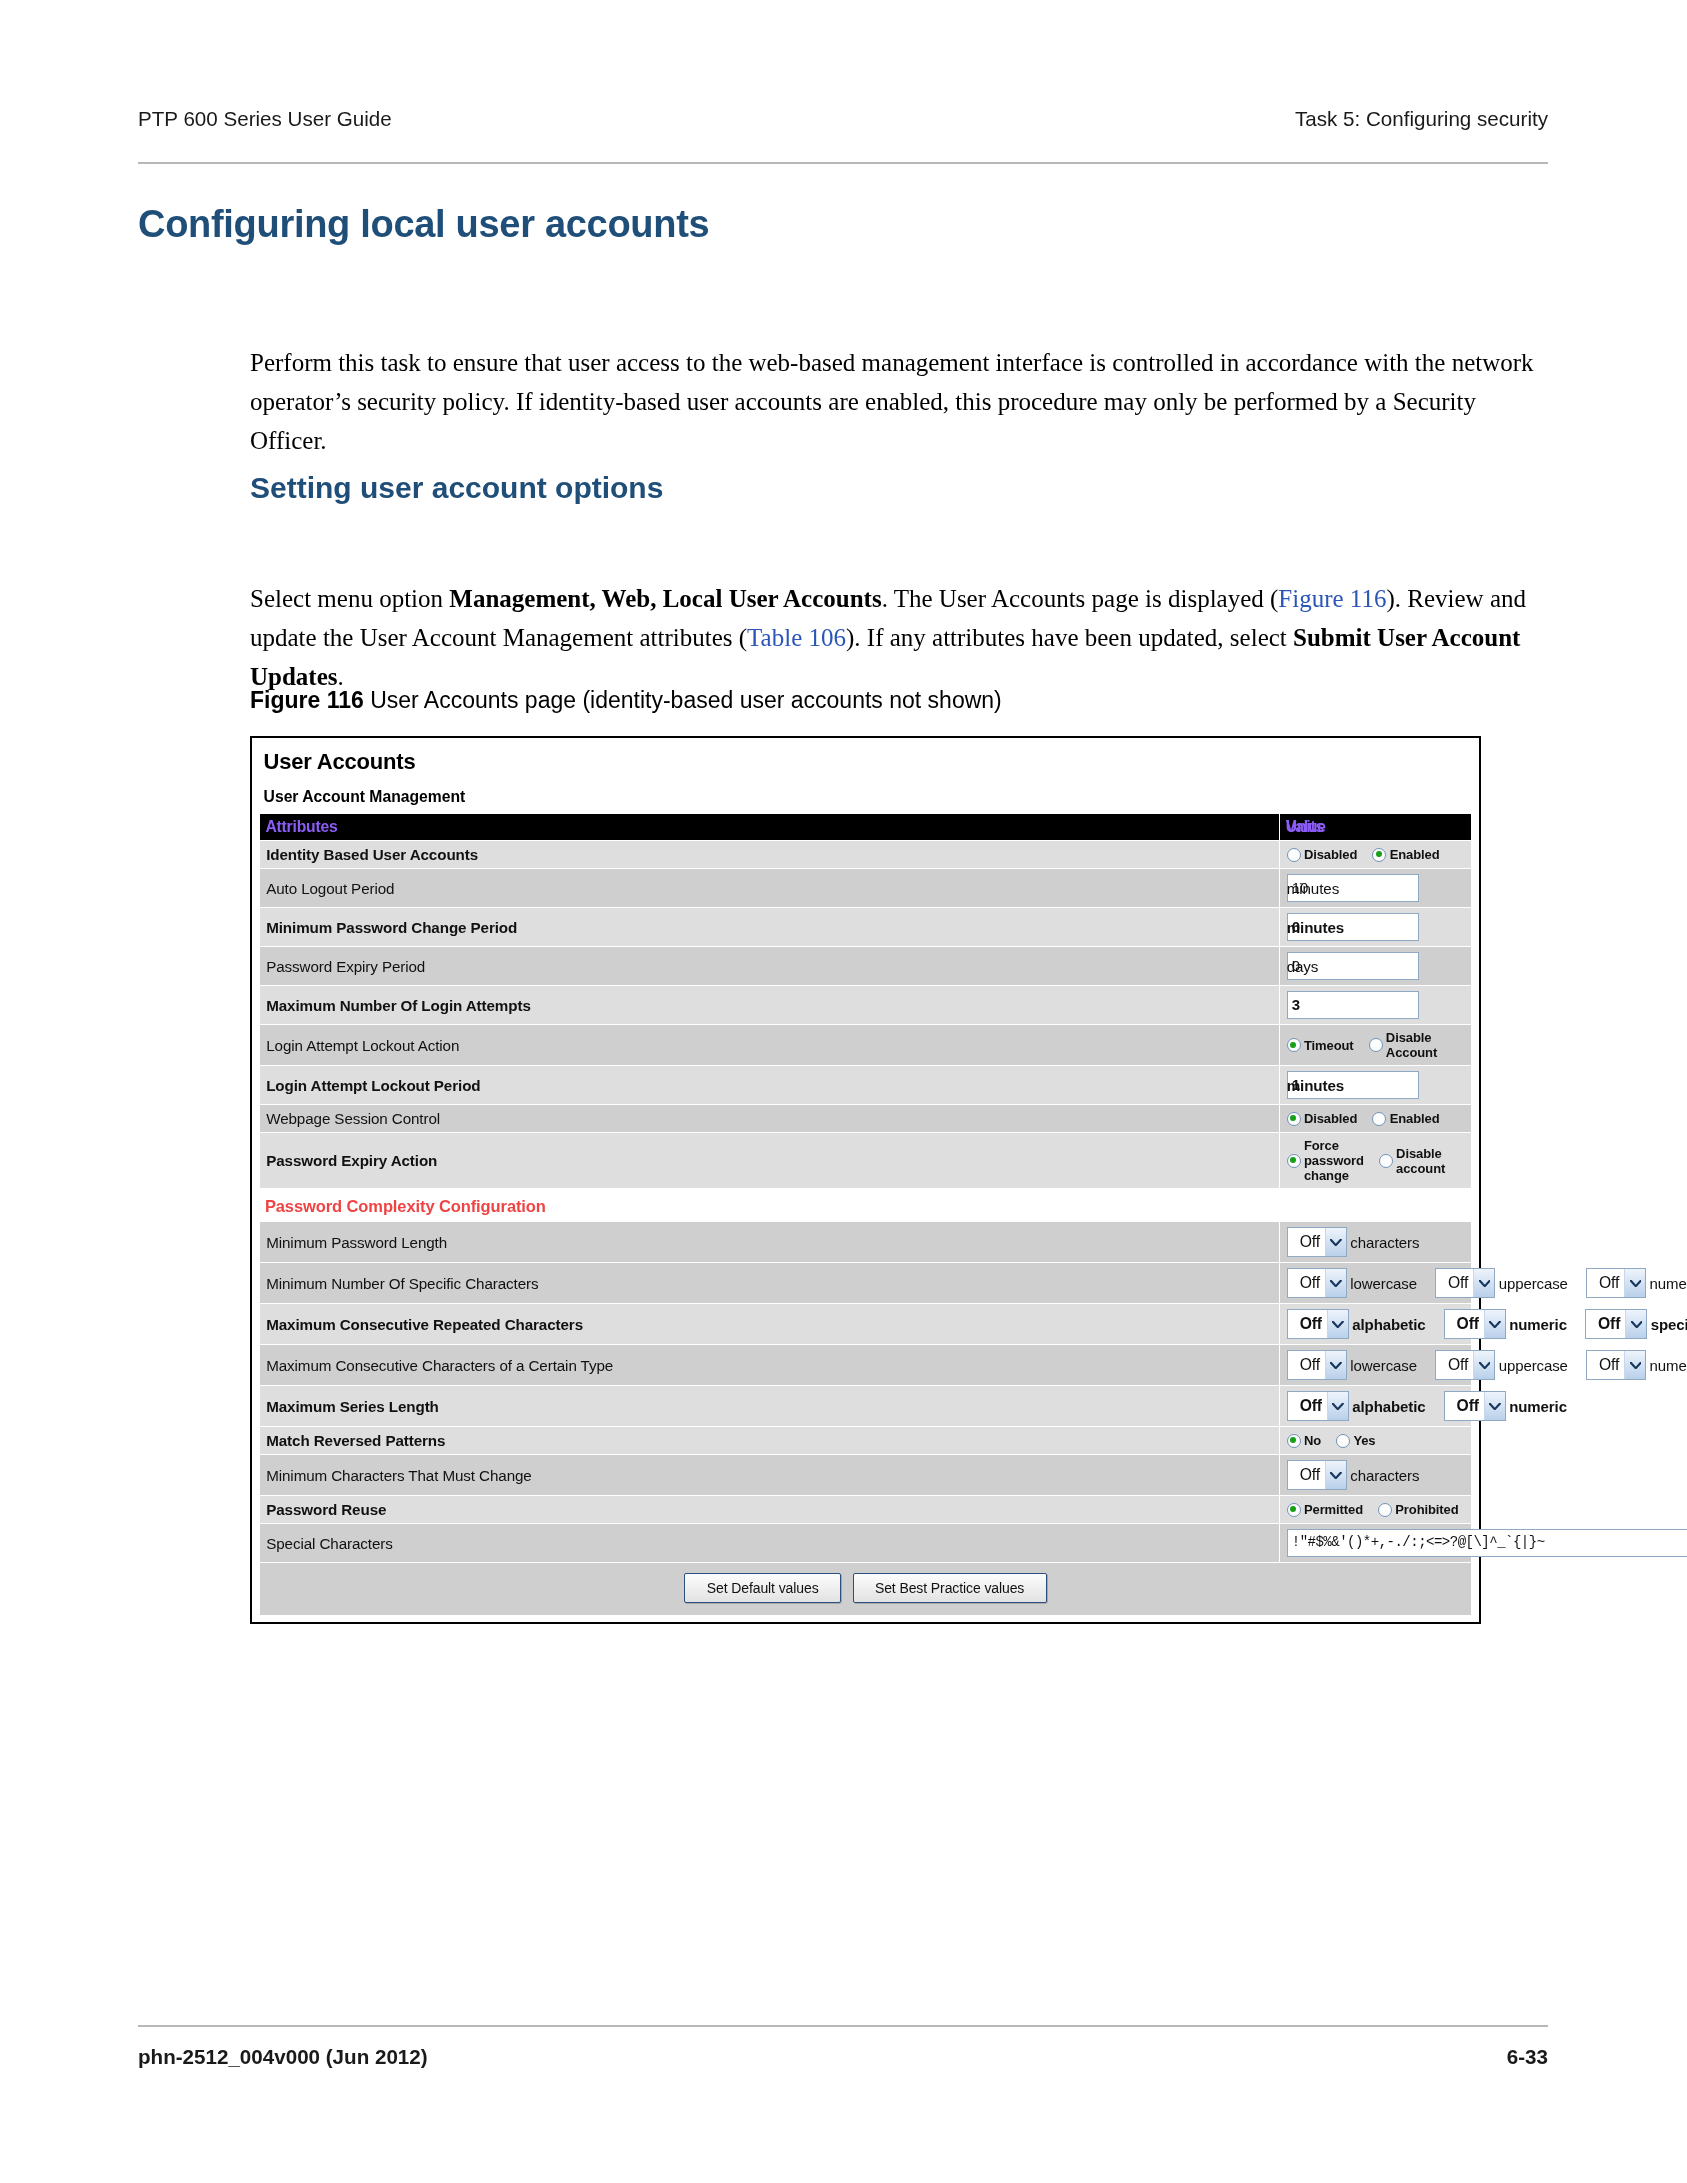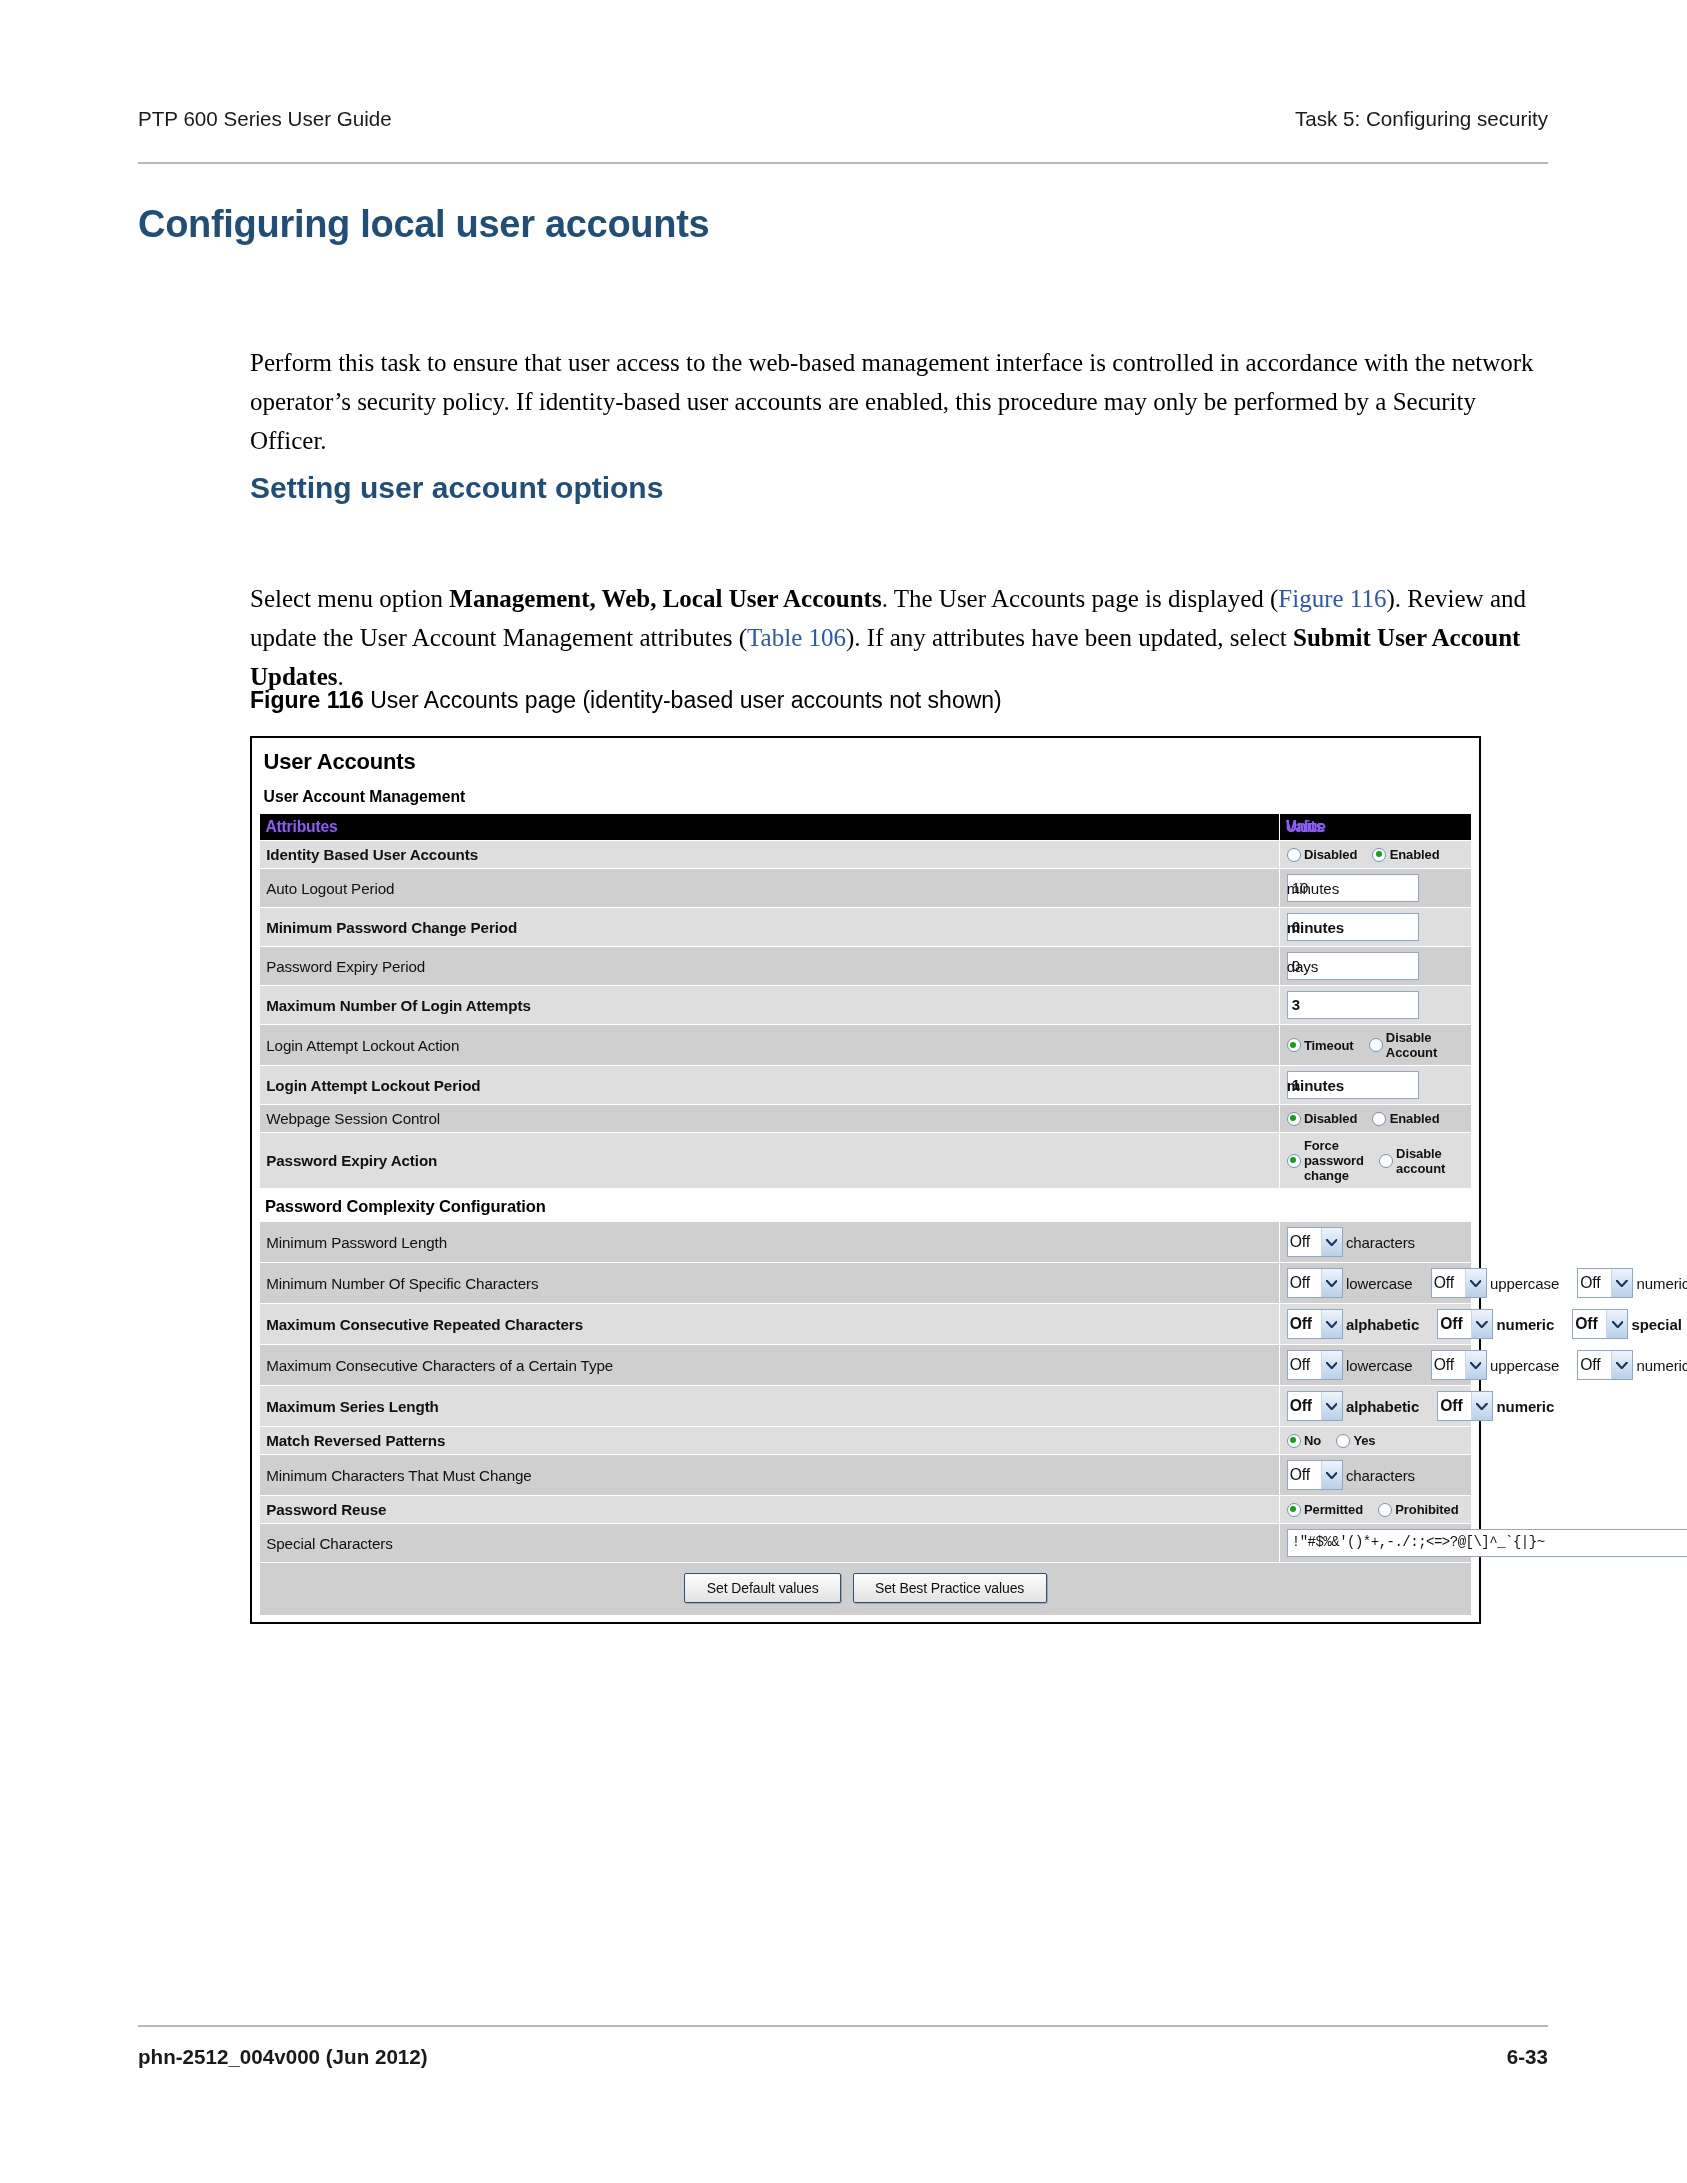--- a/index.html
+++ b/index.html
@@ -155,21 +155,21 @@
     letter-spacing: -0.1px;
   }
   tr.band-a td { background: #dedede; font-weight: bold; }
   tr.band-b td { background: #cfcfcf; }
   tr.subhead td {
     background: #ffffff;
     border: none;
     font-weight: bold;
     font-size: 16.5px;
     padding: 7.4px 5.8px 5.8px 5.8px;
-    color: #000000;
+    color: #ef4444;
   }
   td.units { font-size: 15px; }
   tr.footer-row td {
     background: #cfcfcf;
     text-align: center;
     padding: 10px 0 11.5px 0;
   }
 
   
   .radio-group { display: flex; align-items: center; gap: 5px; flex-wrap: nowrap; }
@@ -218,21 +218,21 @@
     align-items: stretch;
     height: 30px;
     border: 1.6px solid #8fa9c4;
     background: #ffffff;
     box-sizing: border-box;
     min-width: 56px;
   }
   .select .sel-val {
     display: flex;
     align-items: center;
-    padding: 0 5px 0 2px;
+    padding: 0 5px 0 12px;
     font-size: 15.7px;
     color: #111;
     background: #ffffff;
     flex: 1 1 auto;
   }
   .select .sel-arrow {
     width: 20px;
     display: flex;
     align-items: center;
     justify-content: center;

